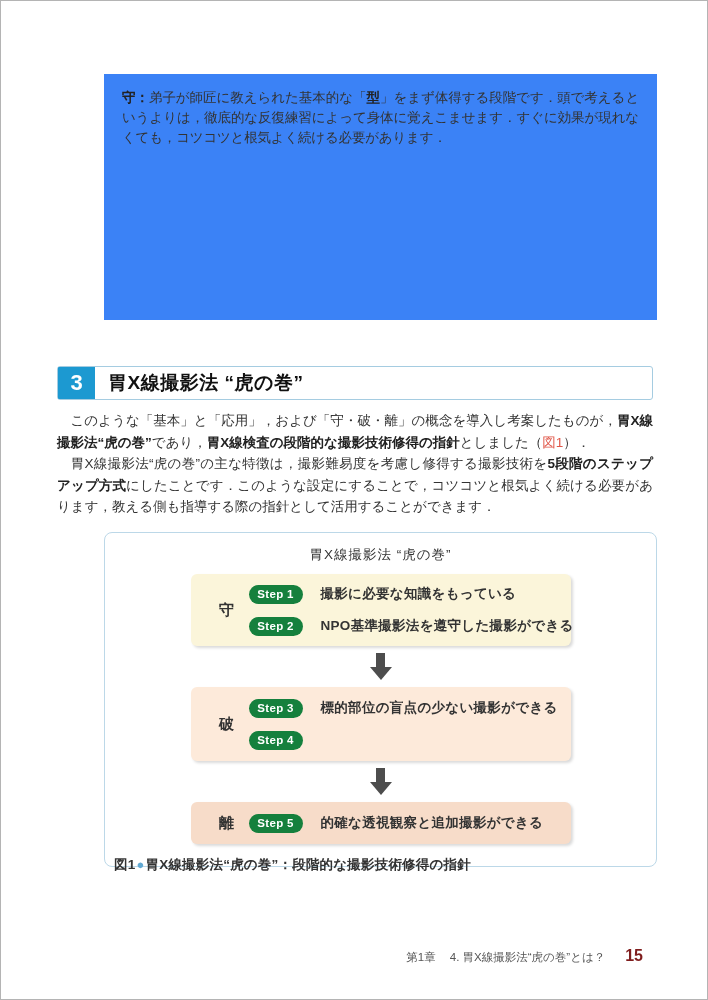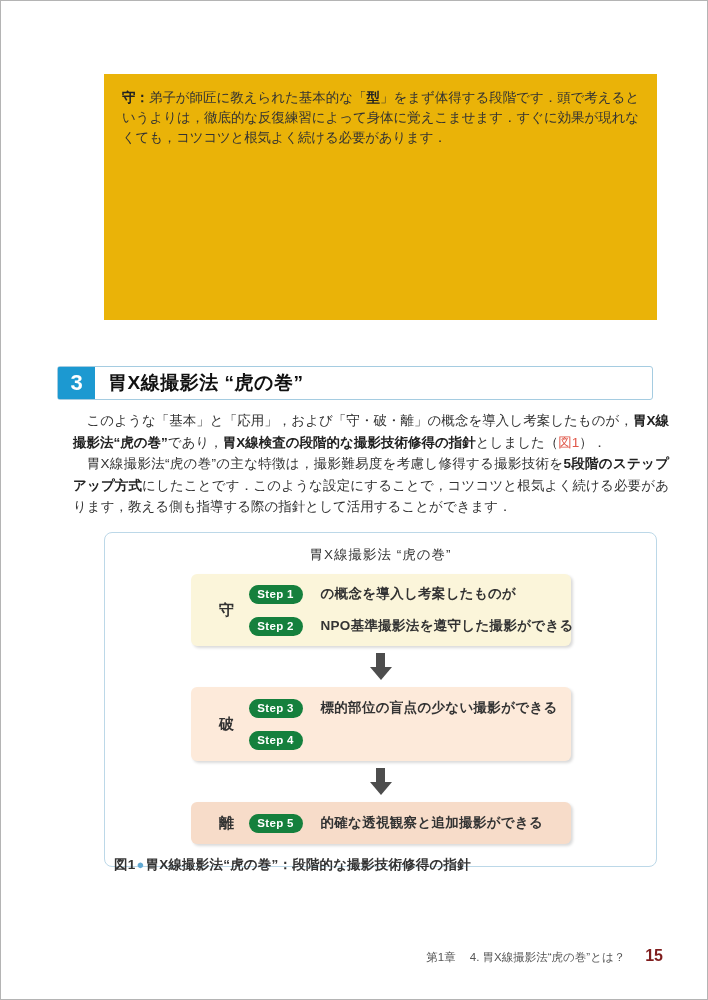--- a/index.html
+++ b/index.html
@@ -11,21 +11,21 @@
     border:1px solid #b4b4b4;
     box-sizing:border-box;
     font-family:"Liberation Sans","DejaVu Sans",sans-serif;
     color:#333;
     overflow:hidden;
   }
   
   .intro-box{
     position:absolute;left:103px;top:73px;width:553px;height:246px;
     box-sizing:border-box;
-    background:#eab308;
+    background:#3b82f6;
     padding:14px 18px 0 18px;
   }
   .intro-box p{
     margin:0 0 18px 0;
     font-size:13.5px;line-height:20px;
     text-align:justify;
     letter-spacing:-0.2px;
   }
   .seg-b{font-weight:bold;color:#222;}
   
@@ -44,21 +44,21 @@
     display:flex;align-items:center;justify-content:center;
     border-radius:1px 0 0 1px;
   }
   .sec-title{
     font-size:19px;font-weight:bold;color:#111;
     margin:0 0 0 13px;align-self:center;
     letter-spacing:0.5px;
   }
   
   .body-text{
-    position:absolute;left:72px;top:409px;width:596px;
+    position:absolute;left:56px;top:409px;width:596px;
     font-size:13.5px;line-height:21.5px;
     text-align:justify;
   }
   .body-text p{margin:0;}
   .seg-red{color:#e05648;}
   
   .figure-panel{
     position:absolute;left:103px;top:531px;width:553px;height:335px;
     box-sizing:border-box;
     border:1.5px solid #bcd8e8;
@@ -117,21 +117,21 @@
     border-top:13px solid #4d4d4d;
   }
   .fig-caption{
     margin:12px 0 0 9px;
     font-size:13.5px;font-weight:bold;color:#333;
     letter-spacing:0.2px;
   }
   .bullet{color:#62a9d3;font-size:13px;margin:0 1px;}
   
   .footer{
-    position:absolute;top:946px;right:44px;
+    position:absolute;top:946px;right:64px;
     display:flex;align-items:baseline;
   }
   .footer .chap{font-size:11.5px;color:#555;}
   .footer .sect{font-size:11.5px;color:#555;margin-left:14px;}
   .footer .pagenum{font-size:16px;font-weight:bold;color:#7f1d1d;margin-left:20px;}
 </style>
 </head>
 <body>
 
 <div class="page">
@@ -151,21 +151,21 @@
   </div>
 
   <figure class="figure-panel">
     <div class="fig-title">胃X線撮影法 “虎の巻”</div>
 
     <div class="grp grp-shu">
       <span class="grp-label">守</span>
       <div class="steps">
         <div class="step-row">
           <span class="pill">Step 1</span>
-          <span class="step-text">の概念を導入し考案したものが</span>
+          <span class="step-text">撮影に必要な知識をもっている</span>
         </div>
         <div class="step-row">
           <span class="pill">Step 2</span>
           <span class="step-text">NPO基準撮影法を遵守した撮影ができる</span>
         </div>
       </div>
     </div>
 
     <div class="arrow">
       <div class="shaft"></div>

